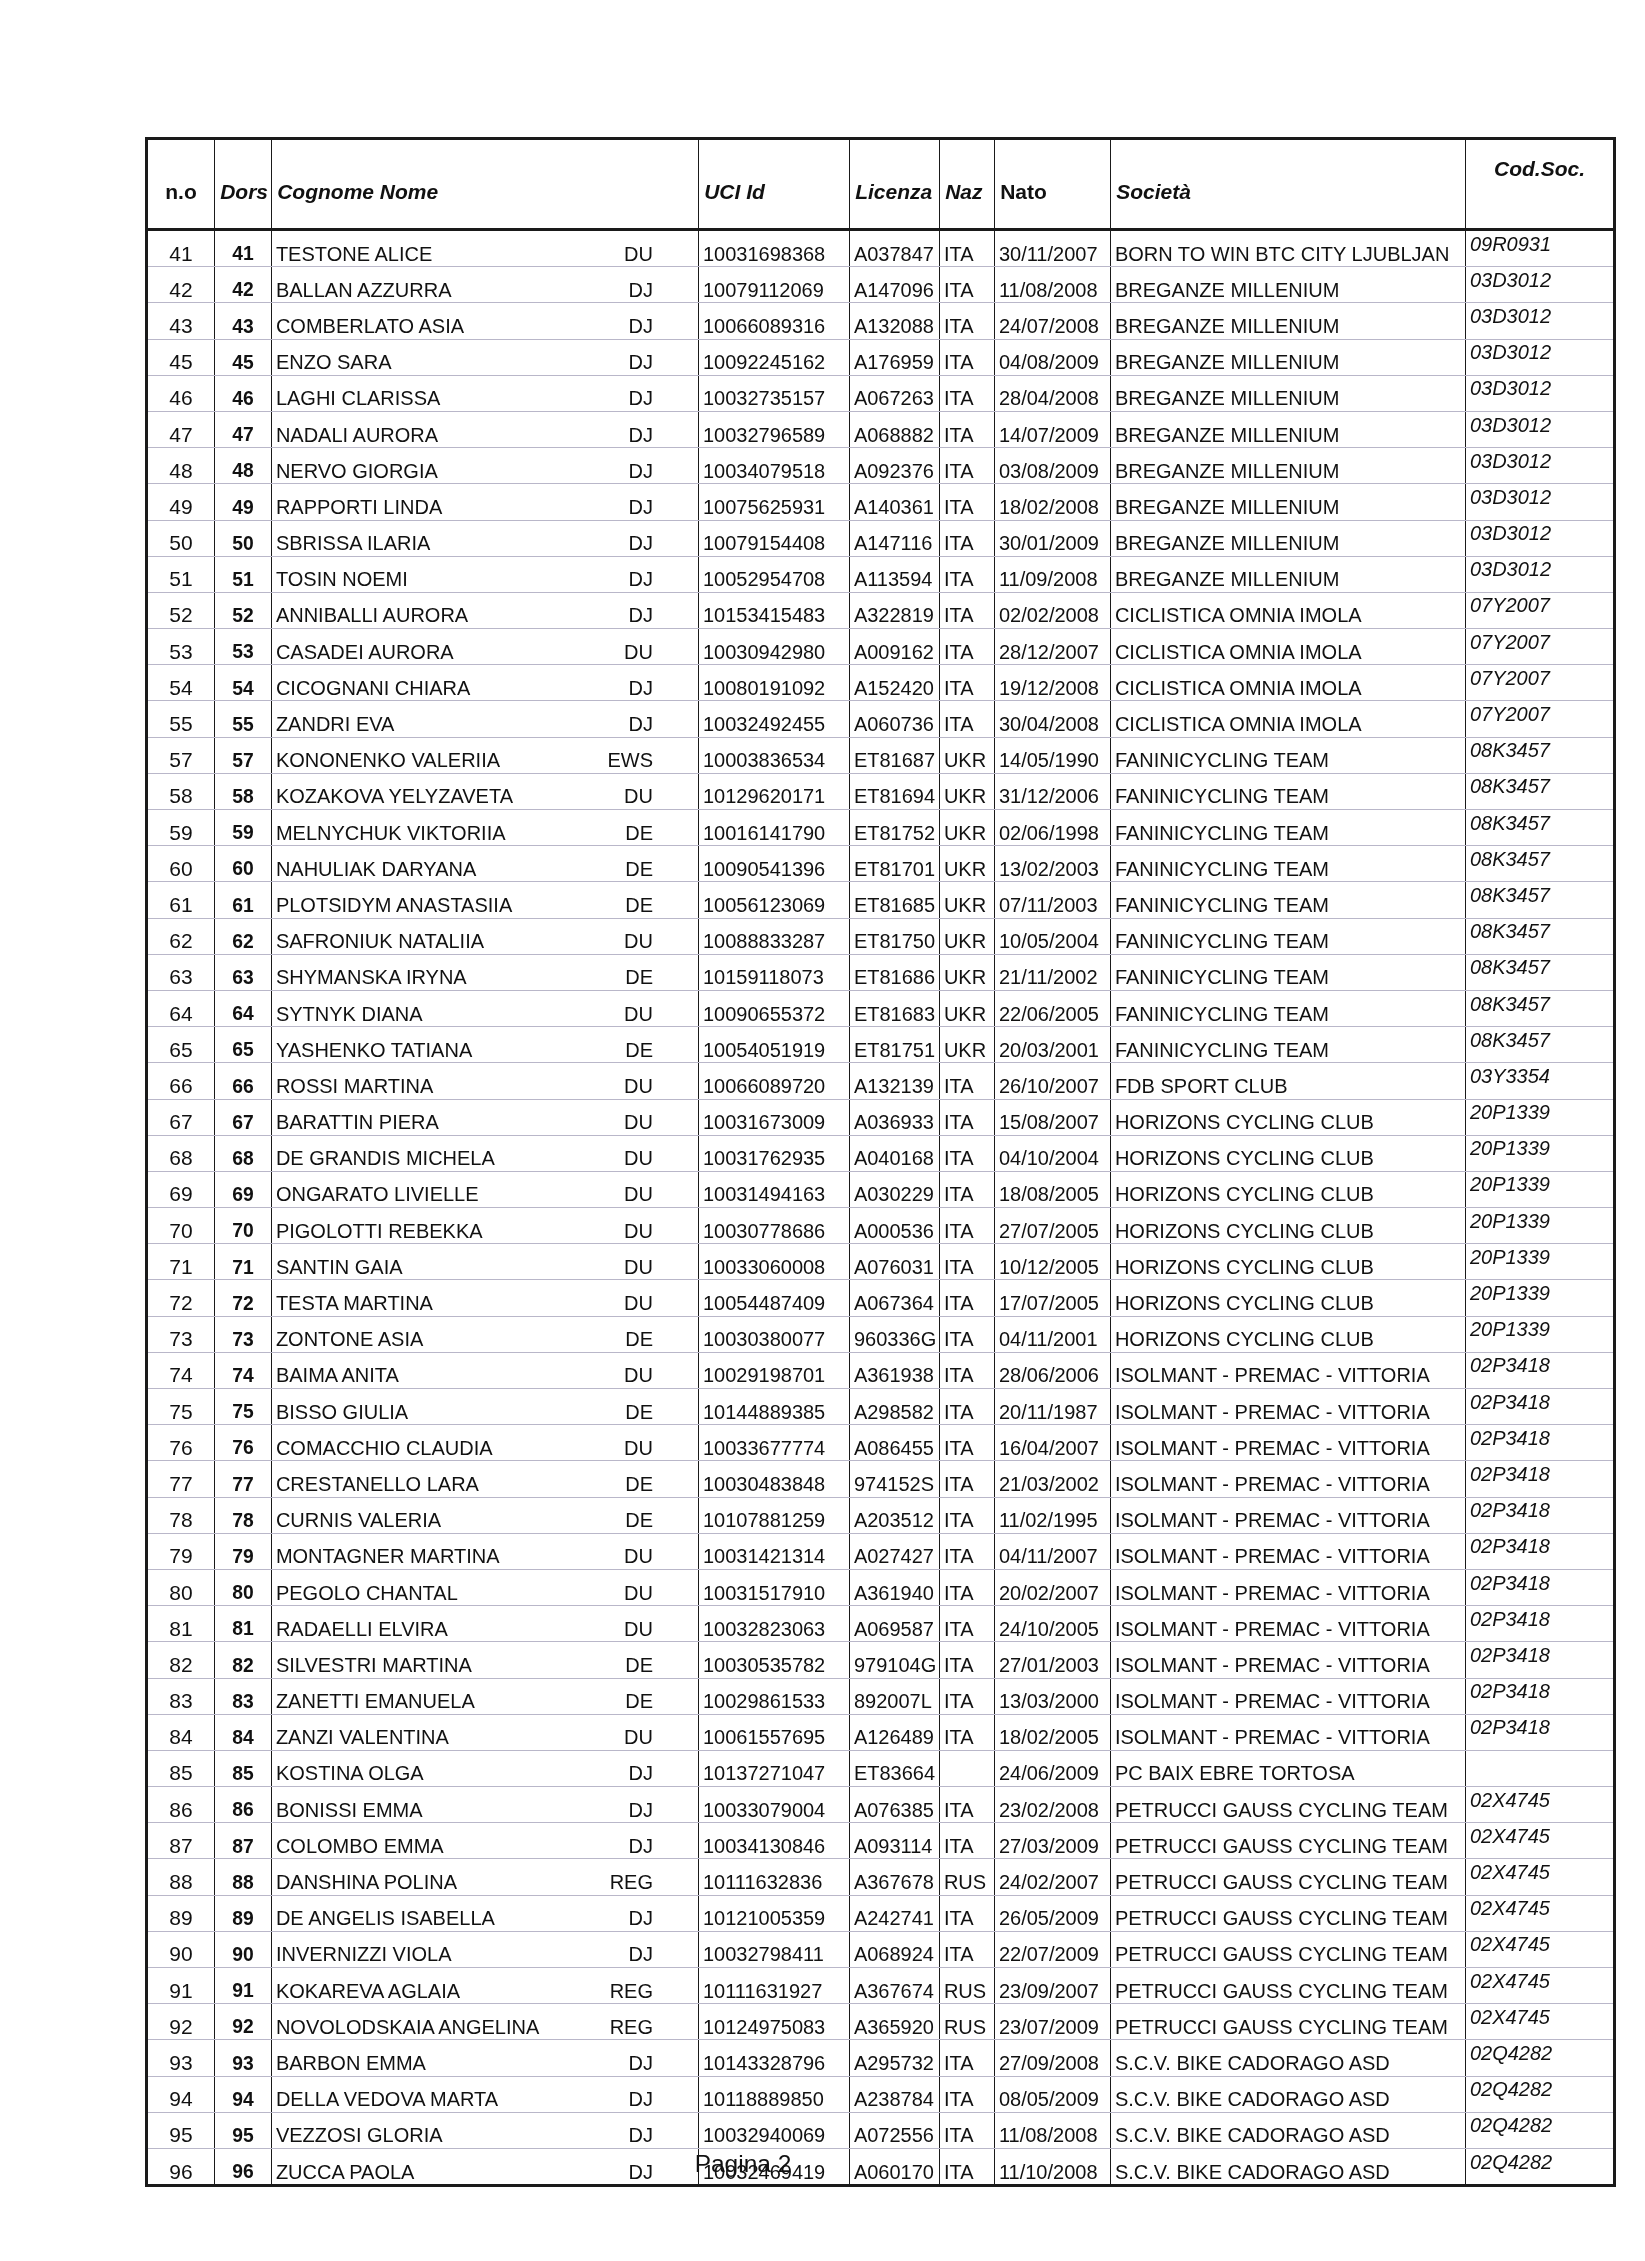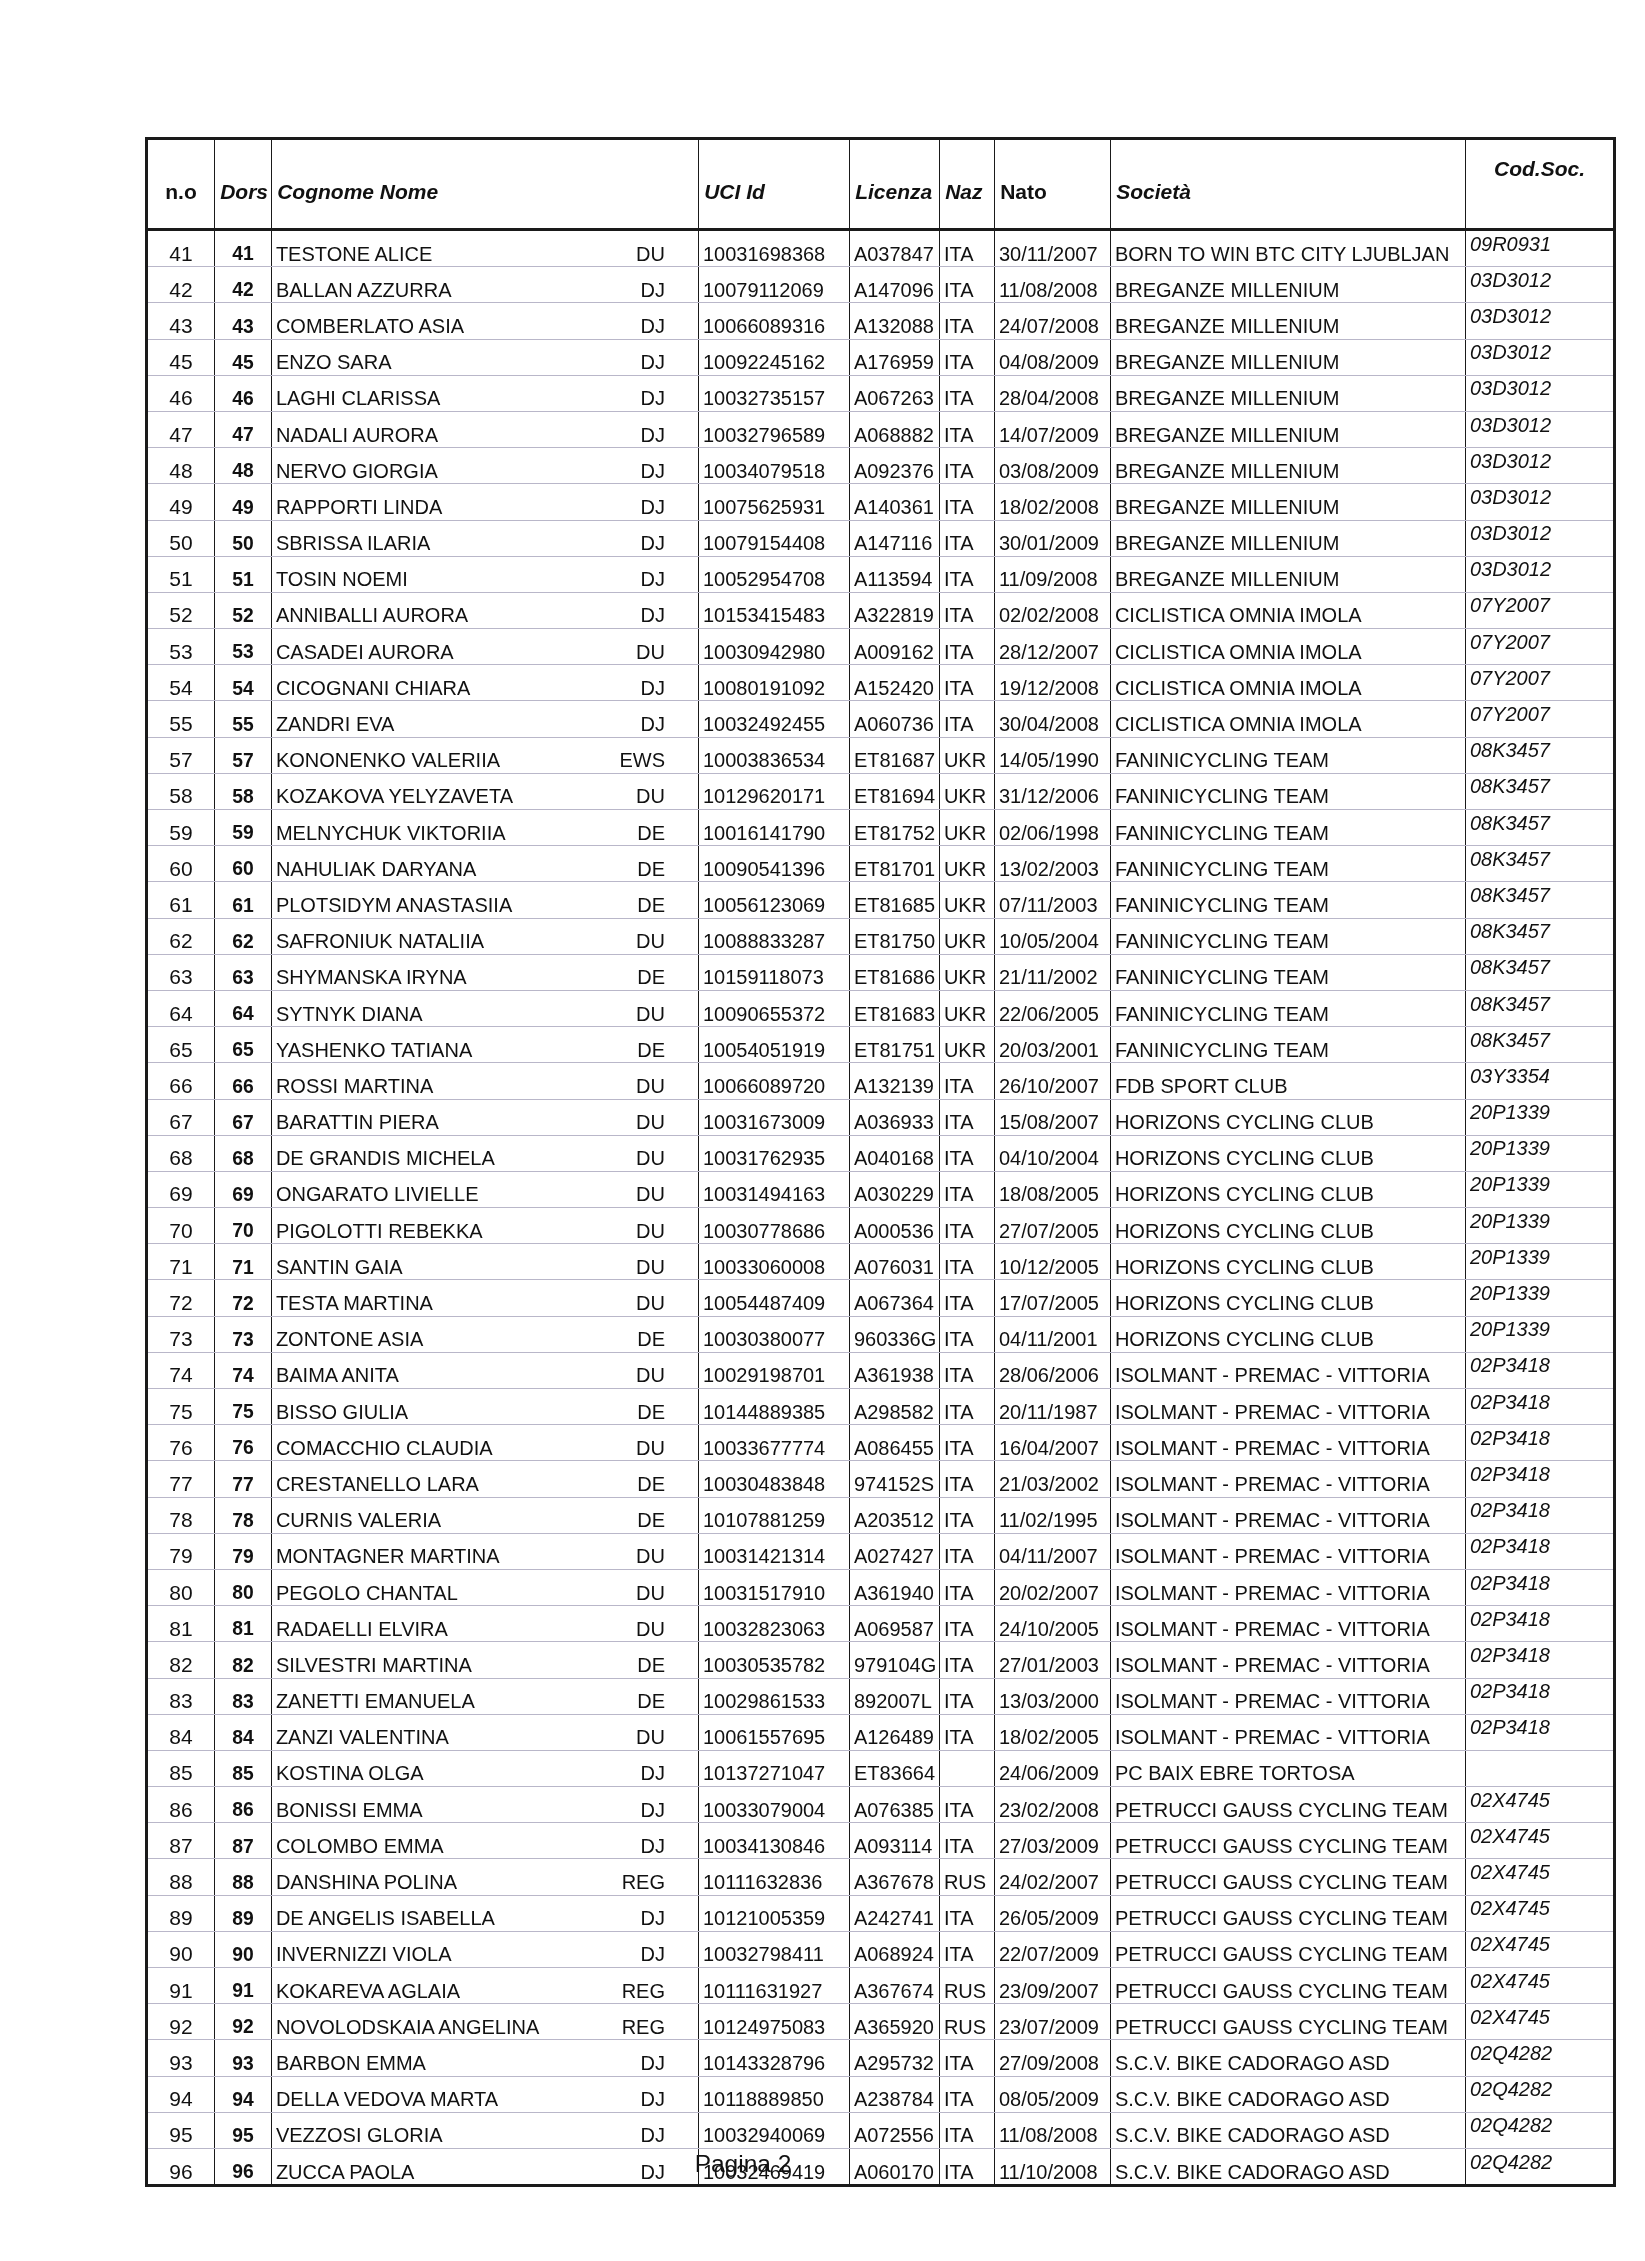--- a/index.html
+++ b/index.html
@@ -18,21 +18,21 @@
   thead th.nato { font-style: normal; }
   thead th.cod { vertical-align: top; padding-top: 17px; text-align: center; }
   thead th.no { font-style: normal; }
   tbody td { height: 30px; font-size: 20px; border-right: 1.9px solid #1a1a1a;
              border-bottom: 1.3px solid #b9b7c9; padding: 0 3.9px; white-space: nowrap;
              overflow: hidden; vertical-align: bottom; padding-bottom: 2.6px; line-height: 1; }
   tbody tr:last-child td { border-bottom: none; margin-left: 40px; }
   td.no { text-align: center; font-size: 21px; }
   td.dors { text-align: center; font-weight: bold; font-size: 19.3px; }
   td.name { position: relative; }
-  td.name .cat { position: absolute; right: 33px; bottom: 2.6px; }
+  td.name .cat { position: absolute; right: 45px; bottom: 2.6px; }
   td.cod { vertical-align: top; padding-top: 2.6px; font-style: italic; }
   .footer { position: absolute; left: 0; width: 1486px; top: 2150px; text-align: center;
             font-size: 24.5px; }
 </style>
 </head>
 <body>
 
 <div class="sheet">
   <table>
     <colgroup>

